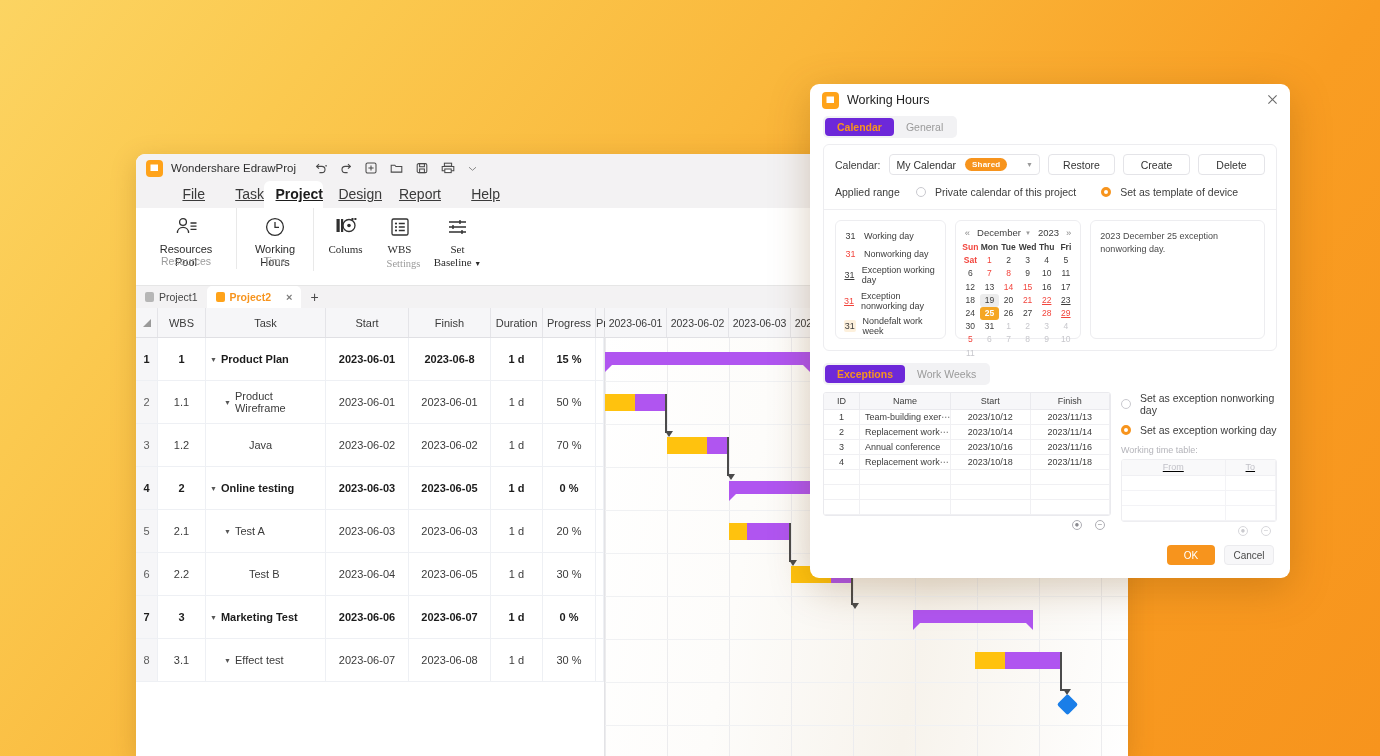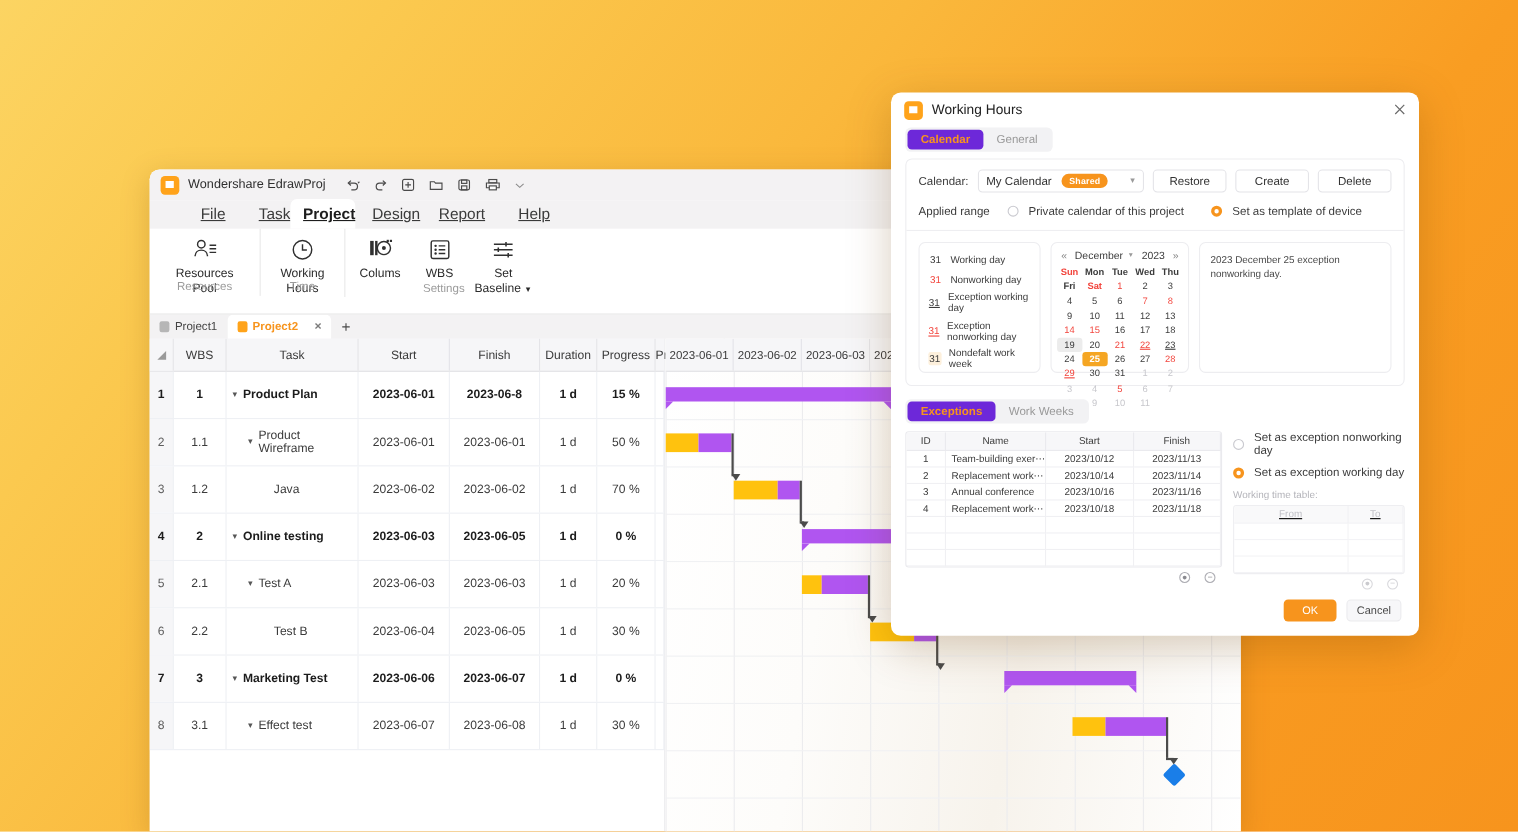--- a/index.html
+++ b/index.html
@@ -121,21 +121,21 @@
   .mid { display:flex; gap:9px; margin-top:10px; }
   .card { border:1px solid #ededf0; border-radius:6px; }
   #legend { width:129px; height:119px; padding:9px 8px; }
   .lgrow { display:flex; align-items:center; gap:7px; margin-bottom:5.5px; }
   .lgnum { width:13px; text-align:center; font-size:9px; line-height:12px; }
   .lgtxt { font-size:9px; color:#3c3c3c; }
   #calendar { width:149px; height:119px; padding:5px 5px 0; }
   .cal-nav { display:flex; align-items:center; font-size:9.5px; color:#3c3c3c; padding:1px 4px 3px; }
   .cal-nav .mo { margin-left:auto; }
   .cal-nav .yr { margin:0 auto; }
-  .cal-grid { display:grid; grid-template-columns:repeat(5,1fr); }
+  .cal-grid { display:grid; grid-template-columns:repeat(6,1fr); }
   .cal-grid div { text-align:center; font-size:8.5px; line-height:13.2px; color:#3c3c3c; }
   .cal-grid .dow { font-weight:bold; }
   .cal-grid .we { color:#f2453d; }
   .cal-grid .mut { color:#c7c7cc; }
   .cal-grid .sel { background:#f5a623; color:#fff; border-radius:3px; font-weight:bold; }
   .cal-grid .tod { background:#ececec; border-radius:3px; }
   .cal-grid .ul { text-decoration:underline; }
   #info { flex:1 1 auto; height:119px; padding:9px 9px; }
   #info-text { font-size:9px; color:#4a4a4a; line-height:13px; }
   
@@ -262,21 +262,21 @@
                 <circle cx="11" cy="11" r="8.4" stroke="#303030" fill="none" stroke-width="1.3"></circle>
                 <path d="M11 6v5.3h4" stroke="#303030" fill="none" stroke-width="1.3"></path>
               </svg>
           </span>
           <span class="lb">Working<br>Hours</span>
         </div>
       </div>
       <div class="rg-label">Time</div>
     </div>
 
-    <div class="rgroup" style="width:180px;">
+    <div class="rgroup" style="width:180px;font-family:Liberation Serif, serif;">
       <div class="rg-items">
         <div class="rbtn" style="width:58px">
           <span class="ic">
             <svg width="22" height="20" viewBox="0 0 22 20">
                 <rect x="1.5" y="2" width="3.2" height="13" fill="#303030"></rect>
                 <rect x="6" y="2" width="2.2" height="13" fill="#303030"></rect>
                 <circle cx="14" cy="8.5" r="6" stroke="#303030" fill="none" stroke-width="1.3"></circle>
                 <circle cx="14" cy="8.5" r="1.8" fill="#303030"></circle>
                 <rect x="16.5" y="1" width="2" height="2" fill="#303030"></rect>
                 <rect x="19.4" y="1" width="2" height="2" fill="#303030"></rect>

